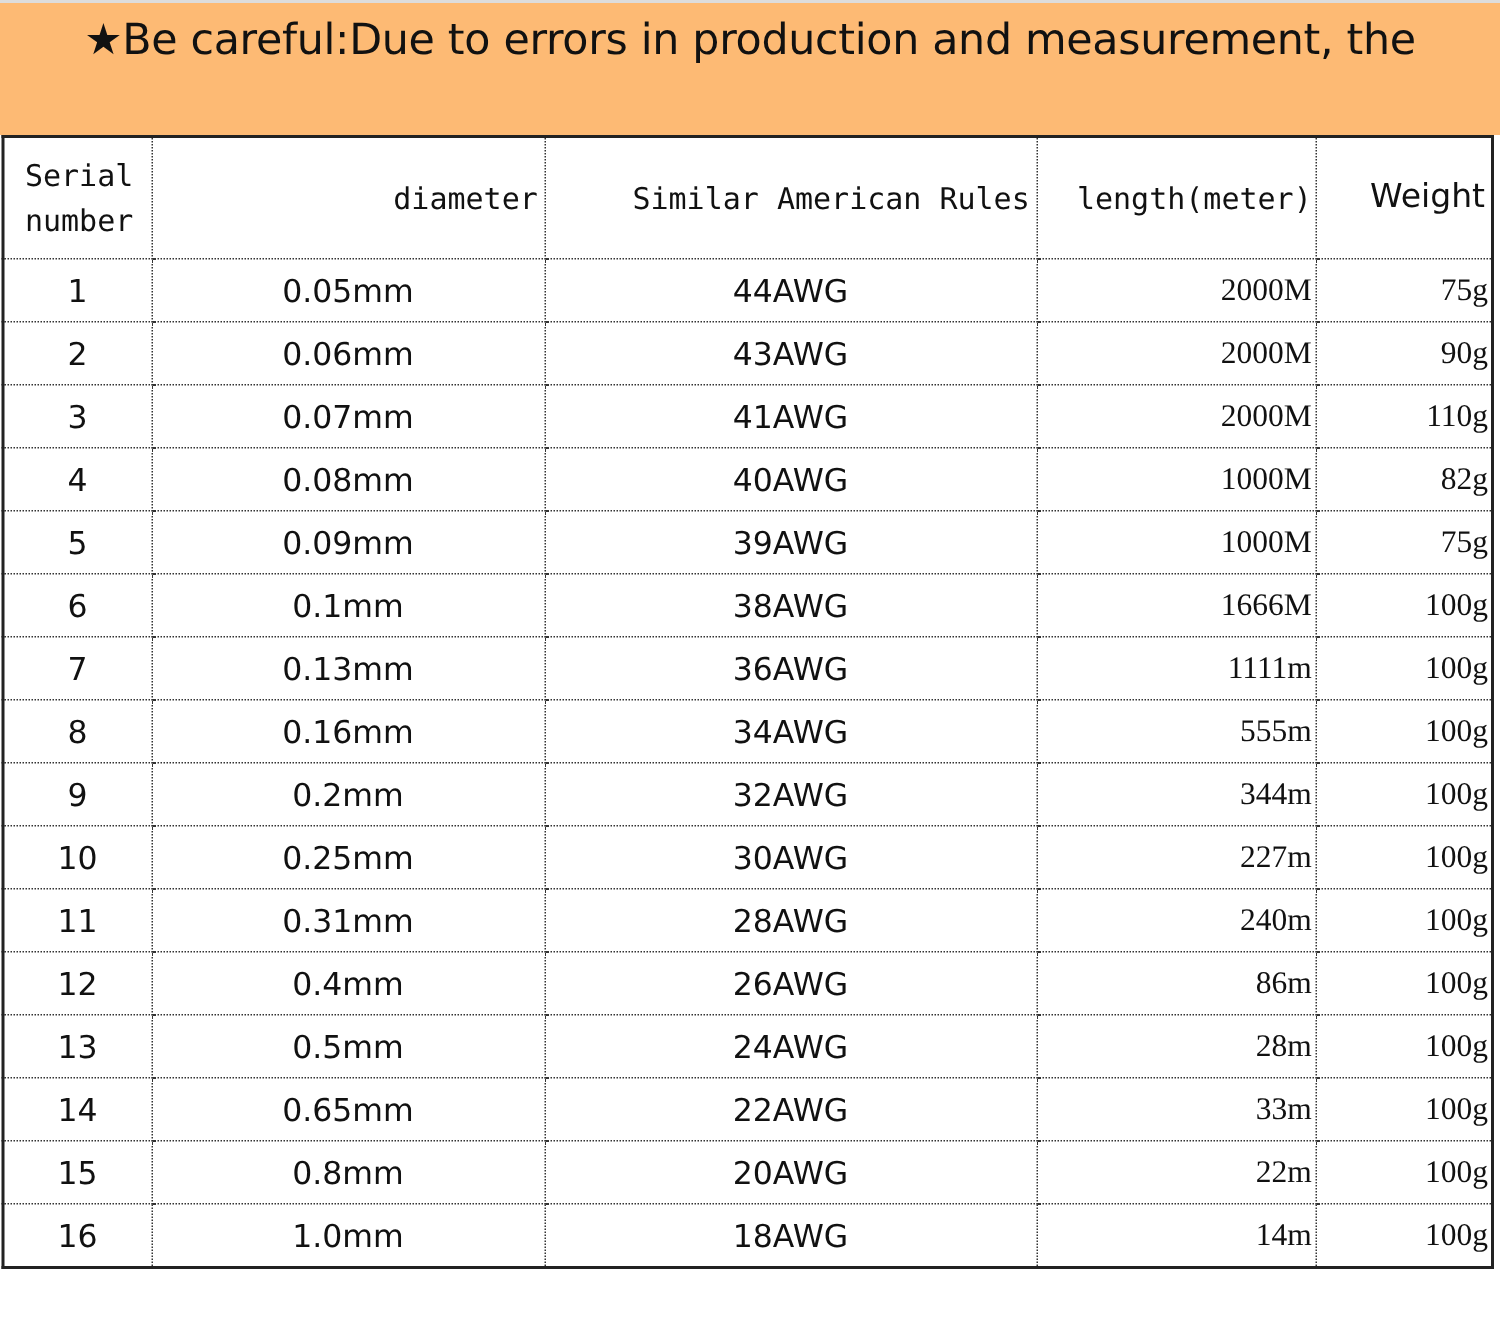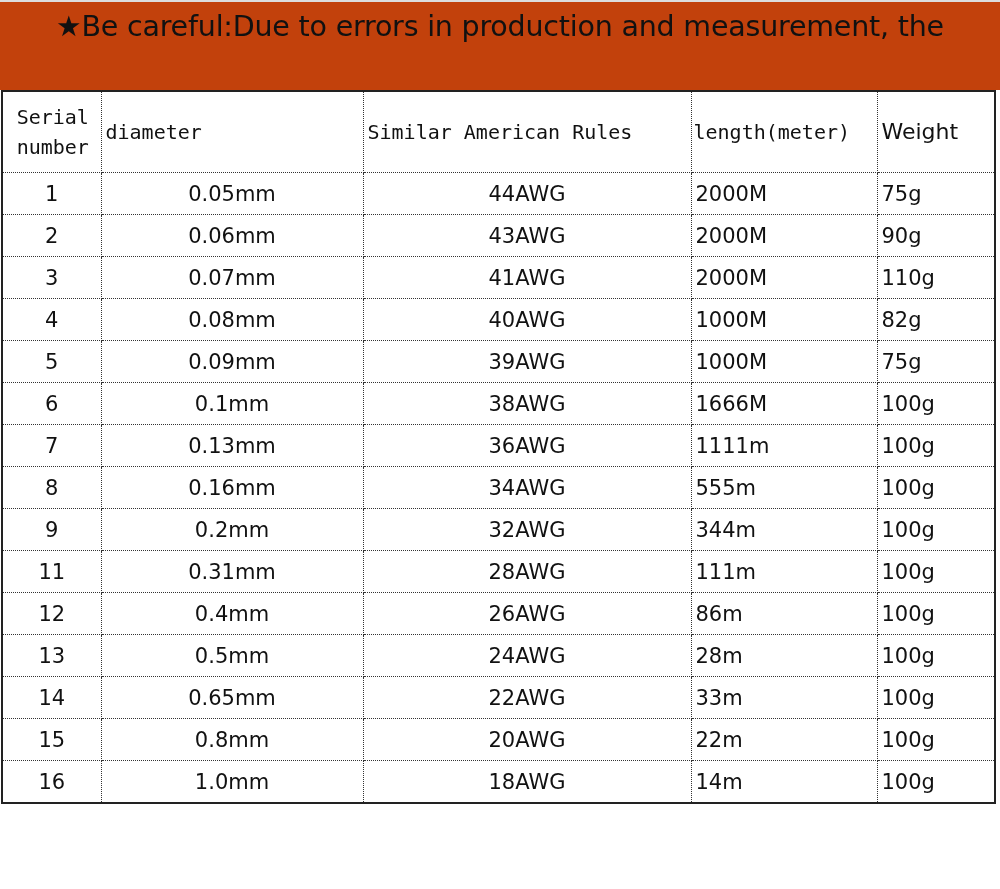--- a/index.html
+++ b/index.html
@@ -1,26 +1,26 @@
 <!DOCTYPE html>
 <html><head>
 <meta charset="utf-8">
 <style>
   html, body { margin:0; padding:0; background:#fff; }
   body { width:1000px; height:889px; overflow:hidden; position:relative; font-family:"DejaVu Sans", sans-serif; color:#111; }
-  .title { position:absolute; left:0; top:0; width:1000px; height:90px; background:#c2410c; border-top:2px solid #ddd; box-sizing:border-box; text-align:center; }
+  .title { position:absolute; left:0; top:0; width:1000px; height:90px; background:#fdba74; border-top:2px solid #ddd; box-sizing:border-box; text-align:center; }
   .title .line { font-size:28.5px; line-height:40px; letter-spacing:-0.2px; }
   .title .line1 { margin-top:5px; }
   table { position:absolute; left:1px; top:90px; width:993px; border-collapse:collapse; table-layout:fixed; border-top:2px solid #222; border-left:2px solid #222; border-right:2px solid #222; border-bottom:2px solid #222; }
   td, th { border:1px dotted #333; padding:0 4px; font-weight:normal; overflow:hidden; white-space:nowrap; }
-  th { height:80px; font-family:"DejaVu Sans Mono", monospace; font-size:20px; line-height:30px; text-align:left; }
+  th { height:80px; font-family:"DejaVu Sans Mono", monospace; font-size:20px; line-height:30px; text-align:right; }
   th.weight { font-family:"DejaVu Sans", sans-serif; font-size:22px; }
   td { height:41px; font-size:21px; }
   td.c { text-align:center; }
-  td.r { padding-right:2px; }
+  td.r { text-align:right; padding-right:2px;font-family:Liberation Serif, serif; }
 </style>
 </head>
 <body>
 
 <div class="title">
   <div class="line line1">★Be careful:Due to errors in production and measurement, the</div>
 </div>
 
 <table>
   <colgroup>
@@ -100,24 +100,31 @@
         <td class="r">100g</td>
       </tr>
       <tr>
         <td class="c">9</td>
         <td class="c">0.2mm</td>
         <td class="c">32AWG</td>
         <td class="r">344m</td>
         <td class="r">100g</td>
       </tr>
       <tr>
+        <td class="c">10</td>
+        <td class="c">0.25mm</td>
+        <td class="c">30AWG</td>
+        <td class="r">227m</td>
+        <td class="r">100g</td>
+      </tr>
+      <tr>
         <td class="c">11</td>
         <td class="c">0.31mm</td>
         <td class="c">28AWG</td>
-        <td class="r">111m</td>
+        <td class="r">240m</td>
         <td class="r">100g</td>
       </tr>
       <tr>
         <td class="c">12</td>
         <td class="c">0.4mm</td>
         <td class="c">26AWG</td>
         <td class="r">86m</td>
         <td class="r">100g</td>
       </tr>
       <tr>

